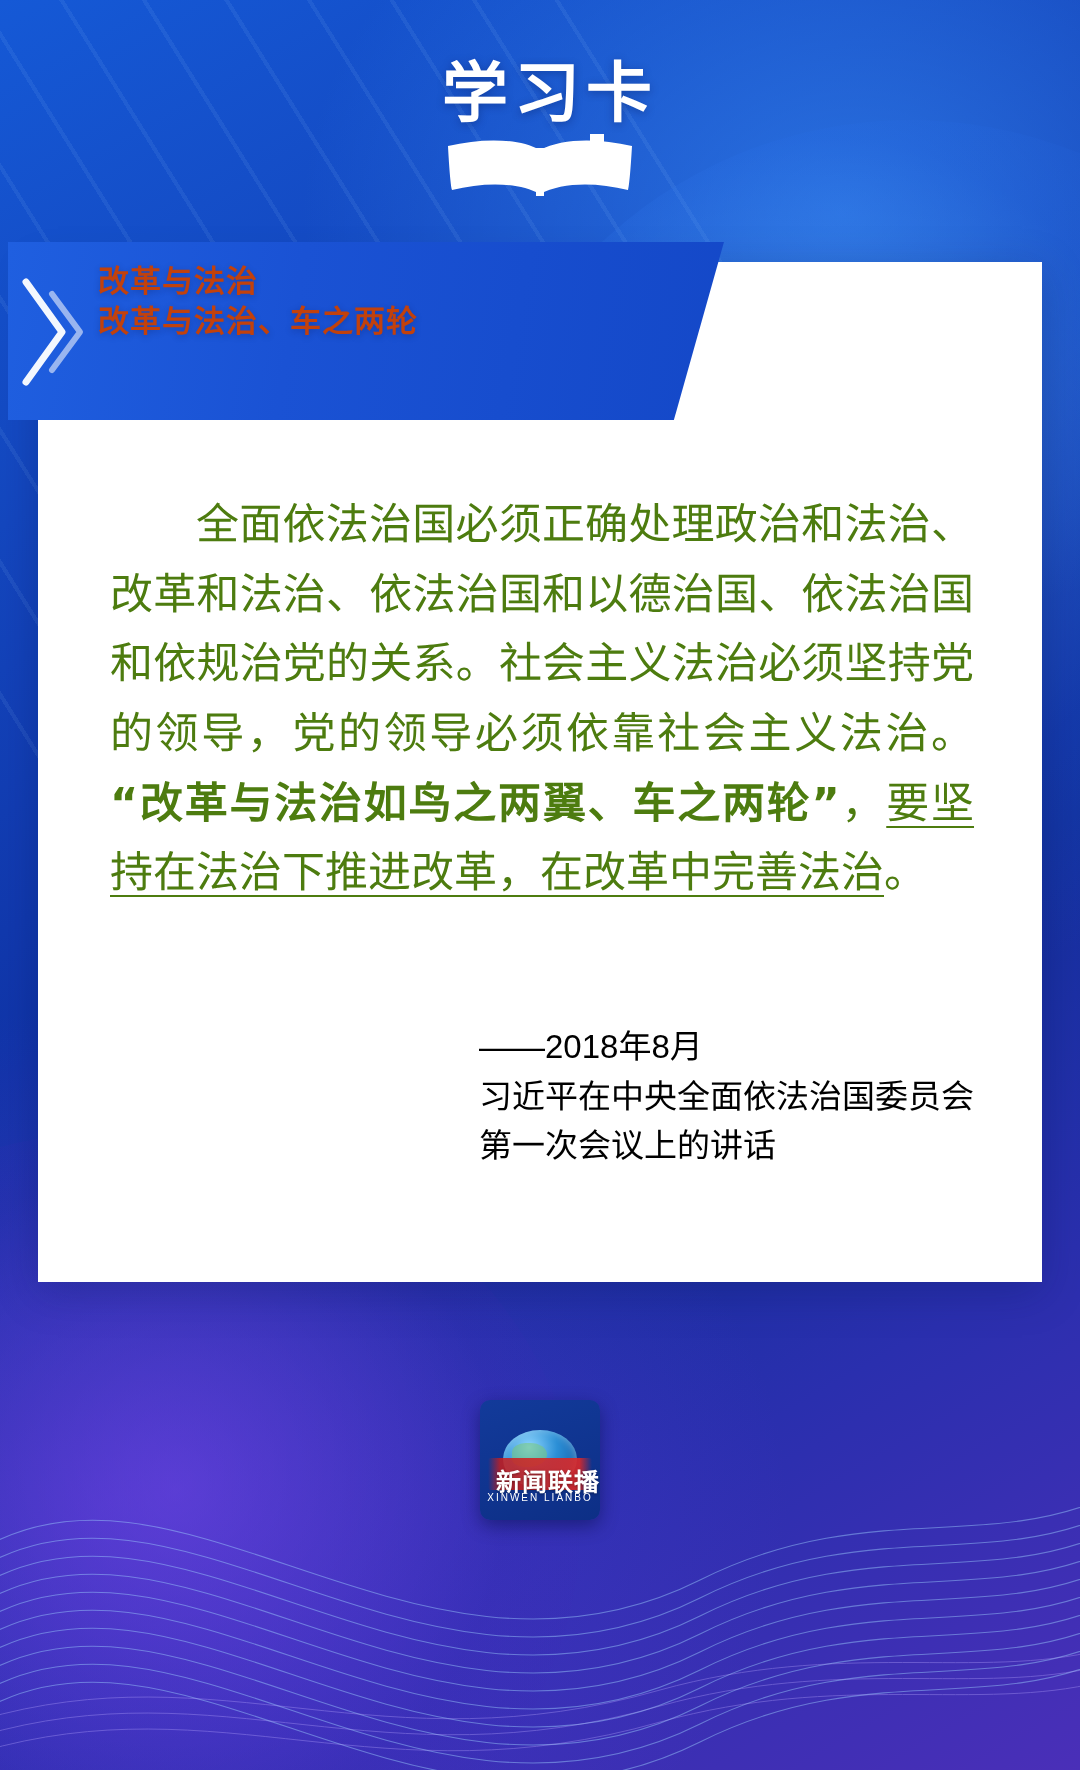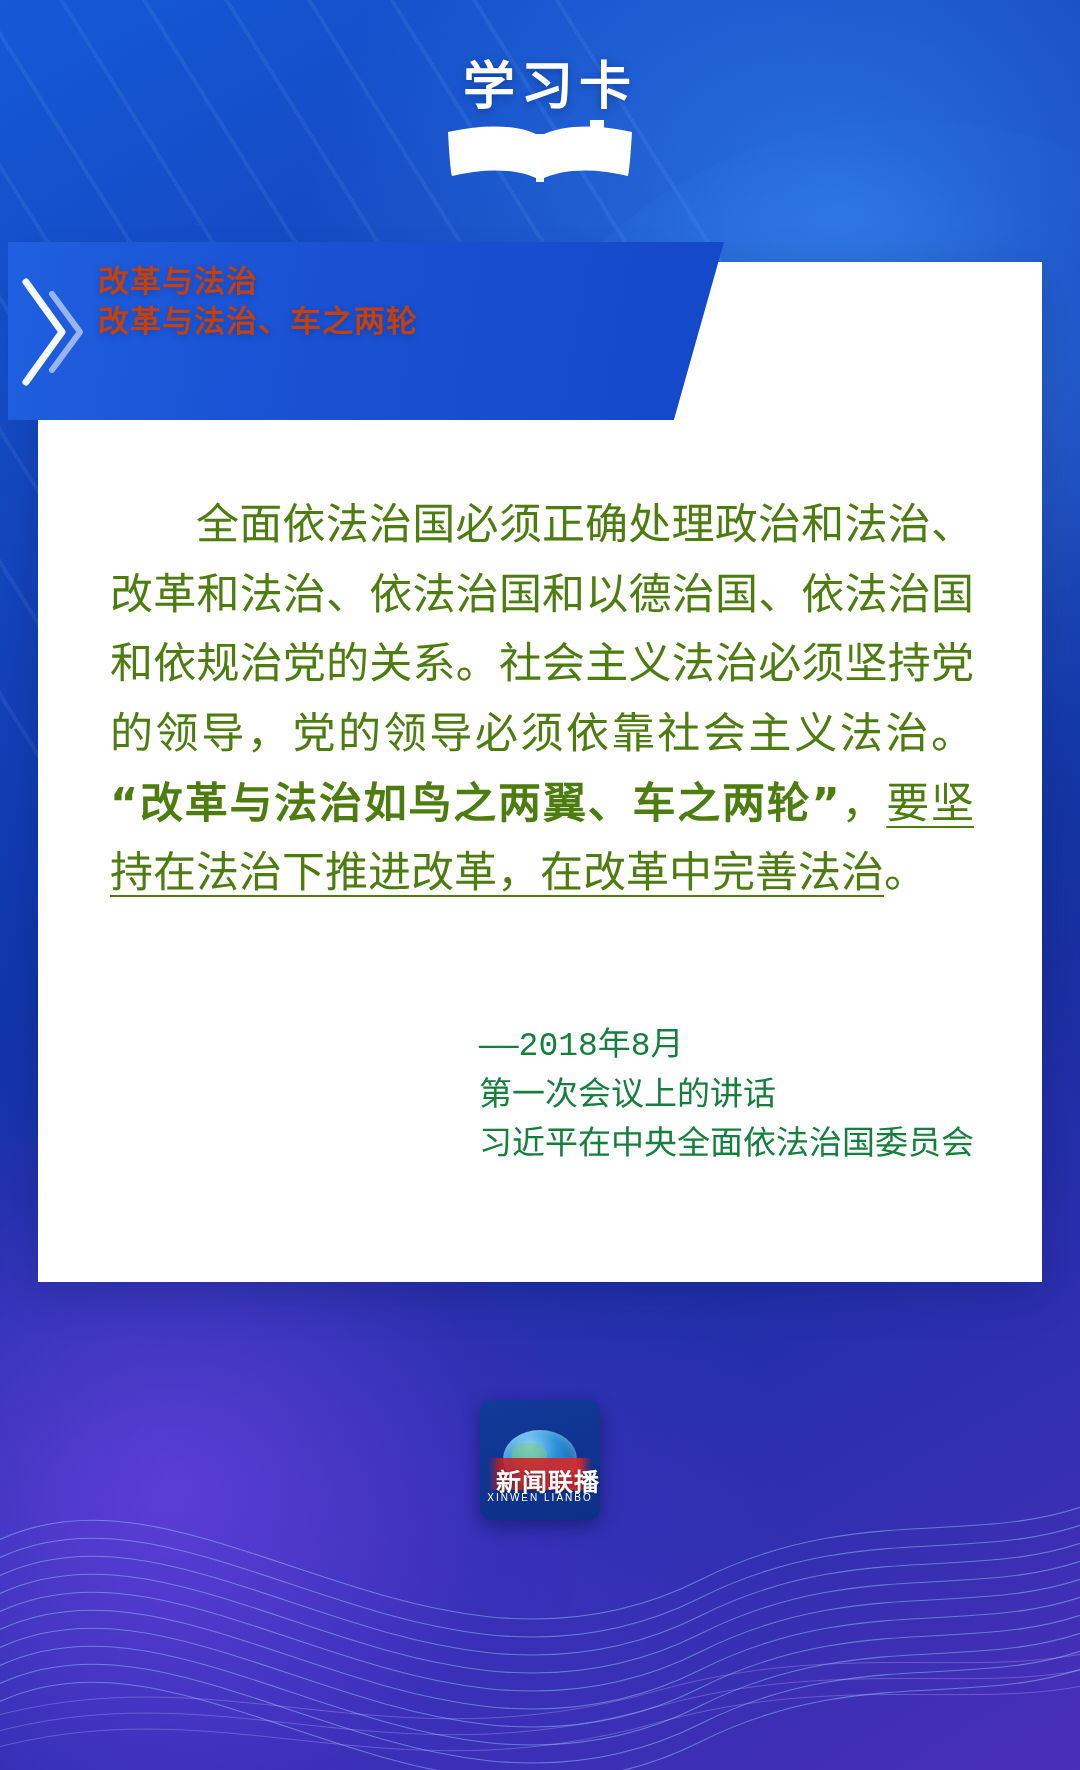--- a/index.html
+++ b/index.html
@@ -75,21 +75,21 @@
   .logo-wrap {
     position: absolute;
     top: 60px;
     left: 0;
     width: 1080px;
     text-align: center;
   }
   .logo-text {
     font-family: "DejaVu Serif", "Liberation Serif", serif;
     font-weight: bold;
-    font-size: 52px;
+    font-size: 66px;
     letter-spacing: 6px;
     color: #ffffff;
     line-height: 1;
     text-shadow: 0 2px 8px rgba(0,20,80,0.35);
     padding-left: 20px;
   }
   .logo-book { margin-top: 6px; }
 
   
   .card {
@@ -159,22 +159,22 @@
     text-decoration: underline;
     text-underline-offset: 8px;
     text-decoration-thickness: 2px;
   }
 
   .source {
     position: absolute;
     right: 68px;
     top: 760px;
     text-align: left;
-    color: #15803d;
-    font-family: Liberation Mono, monospace;
+    color: #000000;
+    font-family: Liberation Sans, sans-serif;
     font-size: 33px;
     line-height: 1.5;
   }
   .source div { white-space: nowrap; }
 
   
   .badge {
     position: absolute;
     left: 50%;
     transform: translateX(-50%);
@@ -298,22 +298,22 @@
         <span class="l2">改革与法治、车之两轮</span>
       </div>
     </div>
 
     <div class="body-text">
       <span>全面依法治国必须正确处理政治和法治、改革和法治、依法治国和以德治国、依法治国和依规治党的关系。社会主义法治必须坚持党的领导，党的领导必须依靠社会主义法治。</span><span class="bold-quote">“改革与法治如鸟之两翼、车之两轮”</span><span>，</span><span class="underline-part">要坚持在法治下推进改革，在改革中完善法治</span><span>。</span>
     </div>
 
     <div class="source">
       <div>——2018年8月</div>
+      <div>习近平在中央全面依法治国委员会</div>
       <div>第一次会议上的讲话</div>
-      <div>习近平在中央全面依法治国委员会</div>
     </div>
 
   </div>
 
   <div class="badge">
     <div class="badge-globe"></div>
     <div class="badge-bar"></div>
     <div class="badge-cn">新闻联播</div>
     <div class="badge-en">XINWEN  LIANBO</div>
   </div>

